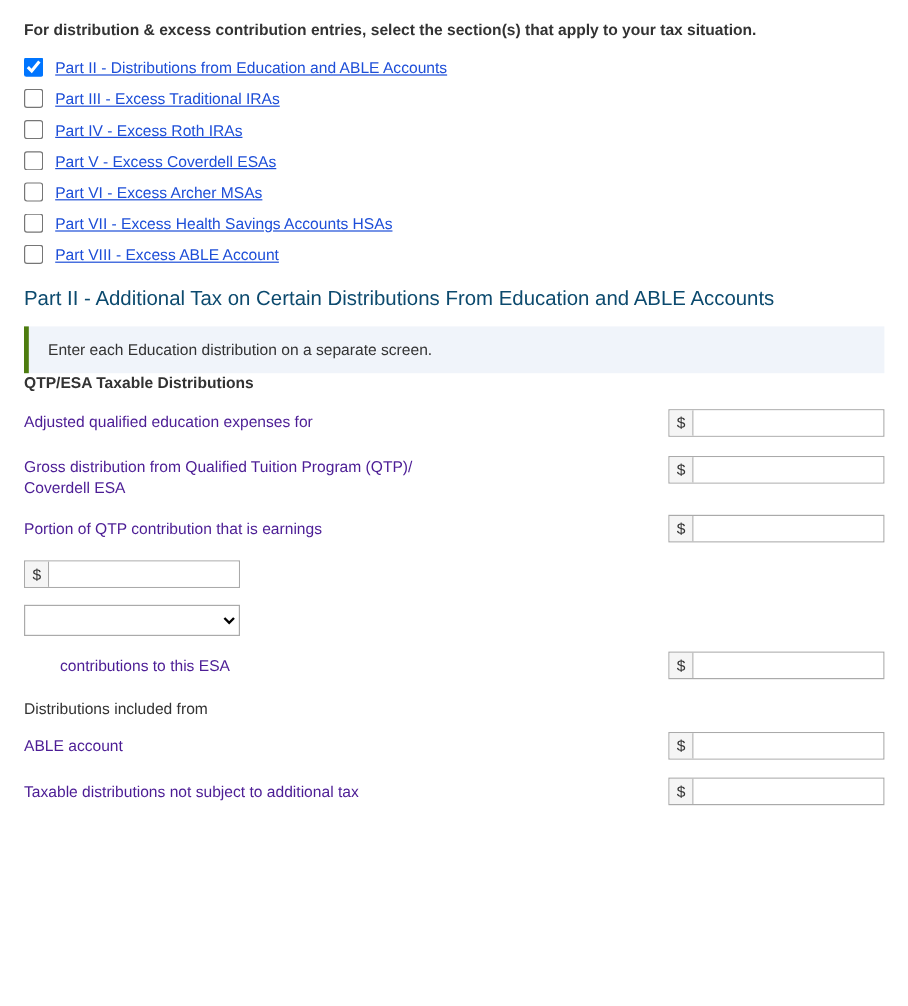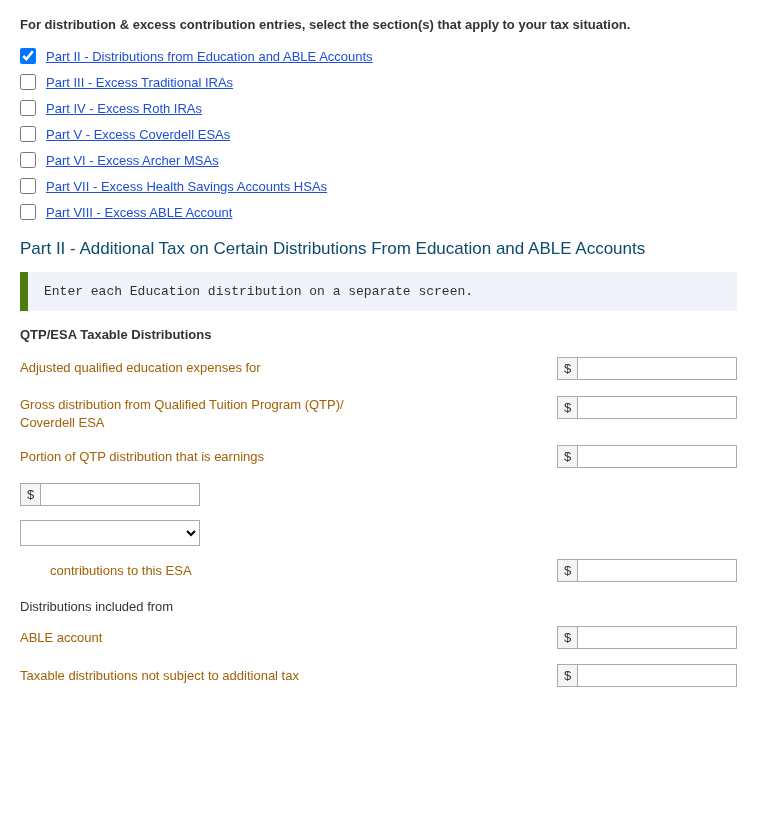--- a/index.html
+++ b/index.html
@@ -45,46 +45,45 @@
     .section-heading {
       font-size: 17px;
       font-weight: normal;
       color: #0c4a6e;
       margin-bottom: 12px;
       border-bottom: none;
       line-height: 1.3;
     }
     .info-box {
       background: #f0f4fa;
-      border-left: 8px solid #4d7c0f;
+      border-left: 4px solid #4d7c0f;
       padding: 12px 16px;
-      margin-bottom: 16px;
+      margin-bottom: 0;
       font-size: 13px;
       color: #333;
-      font-family: Liberation Mono, monospace;
     }
     .subsection-heading {
       font-weight: bold;
       font-size: 13px;
       margin-bottom: 12px;
     }
     .form-row {
       display: flex;
       align-items: center;
       margin-bottom: 10px;
       min-height: 28px;
     }
     .form-row.multiline-label {
       align-items: flex-start;
       padding-top: 4px;
     }
     .form-label {
       flex: 1;
       font-size: 13px;
-      color: #a16207;
+      color: #4c1d95;
       padding-right: 10px;
       line-height: 1.4;
     }
     .form-input-wrap {
       width: 180px;
       flex-shrink: 0;
     }
     .dollar-input {
       display: flex;
       align-items: center;
@@ -180,21 +179,21 @@
     <div class="form-row multiline-label">
       <div class="form-label">Gross distribution from Qualified Tuition Program (QTP)/<br>Coverdell ESA</div>
       <div class="form-input-wrap">
         <div class="dollar-input">
           <span class="dollar-sign">$</span>
           <input type="text" style="">
         </div>
       </div>
     </div>
     <div class="form-row">
-      <div class="form-label">Portion of QTP distribution that is earnings</div>
+      <div class="form-label">Portion of QTP contribution that is earnings</div>
       <div class="form-input-wrap">
         <div class="dollar-input">
           <span class="dollar-sign">$</span>
           <input type="text" style="">
         </div>
       </div>
     </div>
     <div class="form-row">
       <div class="form-input-wrap">
         <div class="dollar-input">

